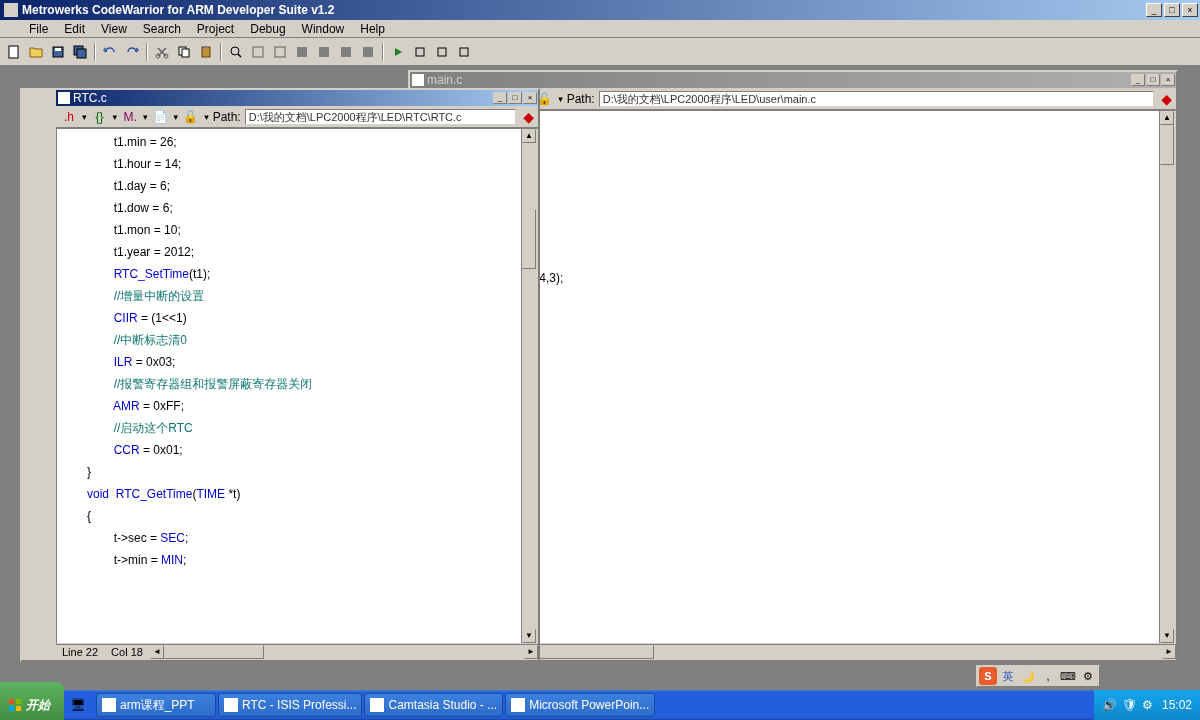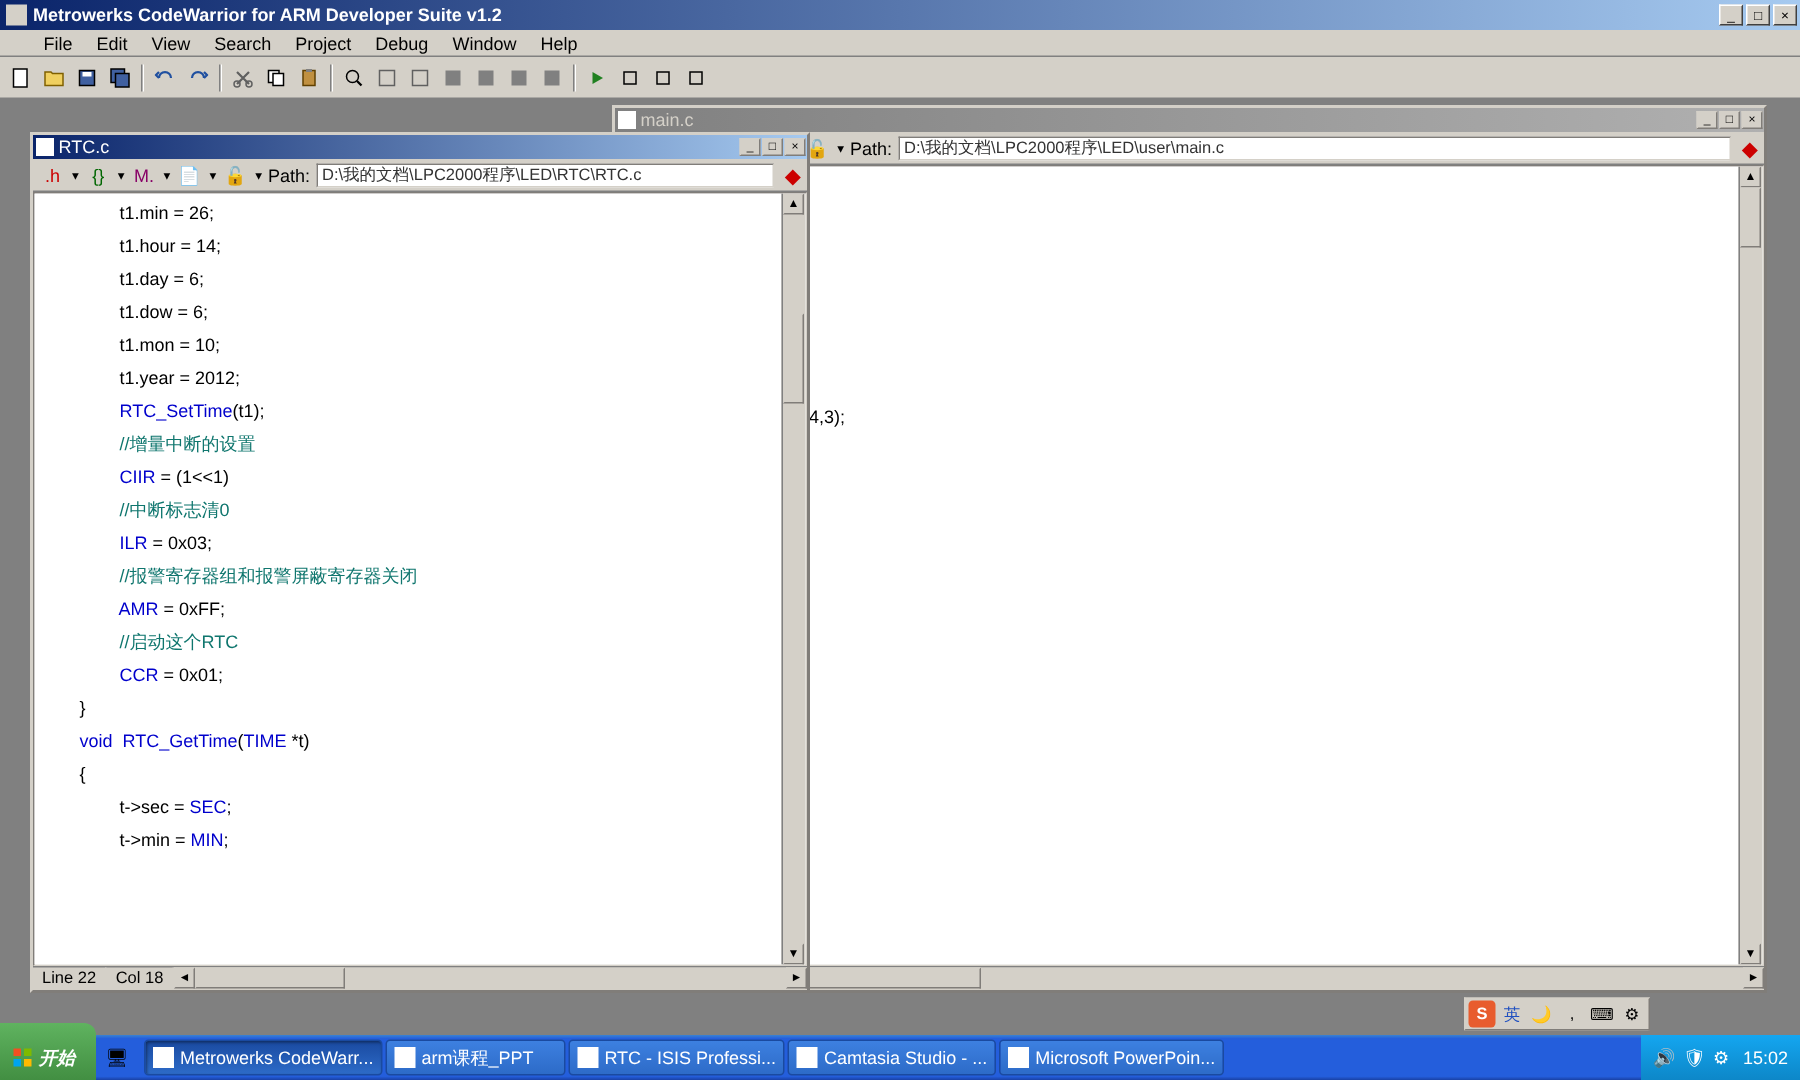--- a/index.html
+++ b/index.html
@@ -254,21 +254,21 @@
     </div>
     <div class="hscroll-row">
       <div class="hscroll">
         <div class="hsbtn l">◄</div>
         <div class="hsthumb" style="width:230px;"></div>
         <div class="hsbtn r">►</div>
       </div>
     </div>
   </div>
 
-  <div class="childwin active" style="left:20px;top:22px;width:520px;height:574px;">
+  <div class="childwin active" style="left:20px;top:22px;width:520px;height:574px;padding-left:34px;">
     <div class="cwtitle">
       <div class="cwicon"></div>
       <div class="cwname">RTC.c</div>
       <div class="winbtns">
         <div class="winbtn">_</div>
         <div class="winbtn">□</div>
         <div class="winbtn">×</div>
       </div>
     </div>
     <div class="childbar">
@@ -329,24 +329,20 @@
         <rect x="8" y="1" width="5" height="5" fill="#7fba00"></rect>
         <rect x="1" y="8" width="5" height="5" fill="#00a4ef"></rect>
         <rect x="8" y="8" width="5" height="5" fill="#ffb900"></rect>
       </svg>
     <span>开始</span>
   </div>
   <div class="ql">
     <div class="qbtn">🖥</div>
   </div>
   <div class="tasks" id="tasks">
-      <div class="task active">
-        <div class="ticon"></div>
-        <span>Metrowerks CodeWarr...</span>
-      </div>
       <div class="task">
         <div class="ticon"></div>
         <span>arm课程_PPT</span>
       </div>
       <div class="task">
         <div class="ticon"></div>
         <span>RTC - ISIS Professi...</span>
       </div>
       <div class="task">
         <div class="ticon"></div>

